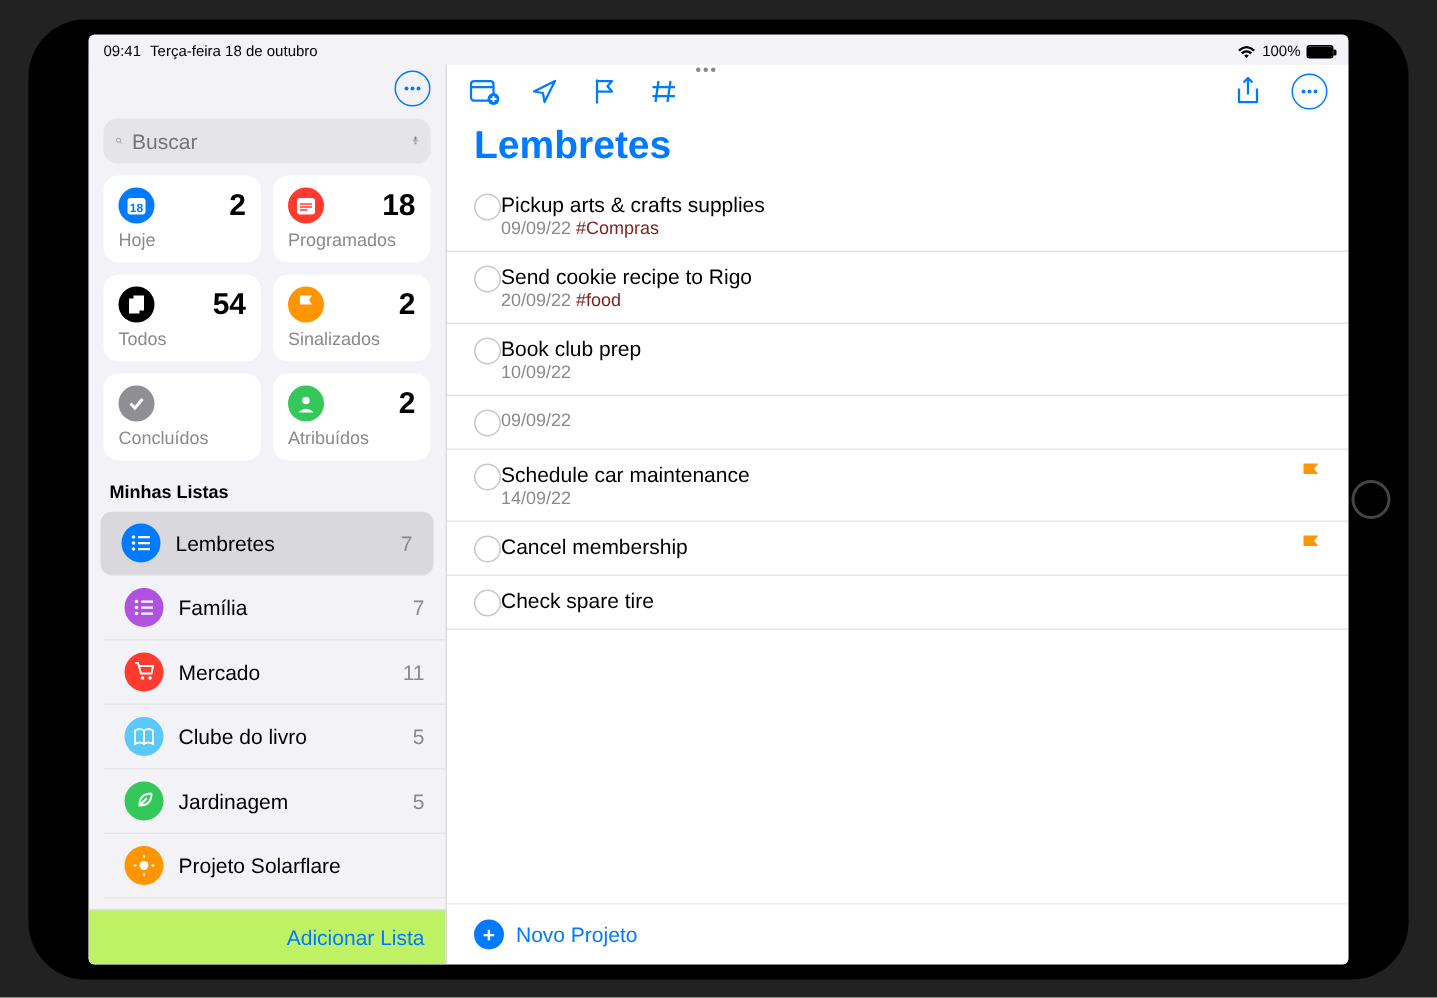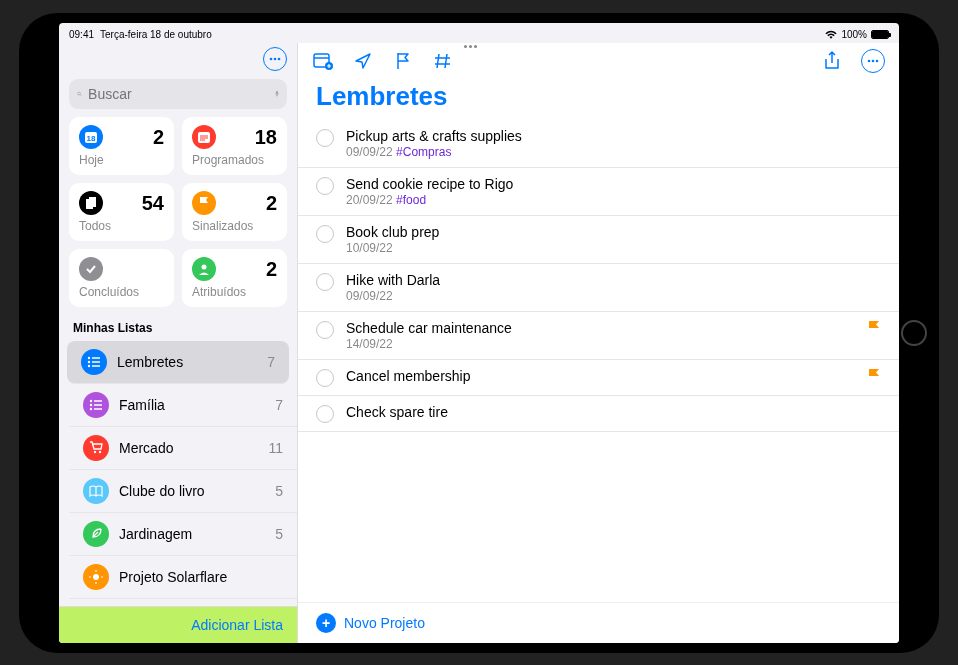--- a/index.html
+++ b/index.html
@@ -55,26 +55,26 @@
 .sidebar-bottom { padding: 10px 14px; display: flex; justify-content: flex-end; border-top: 0.5px solid #ddd; background: #bef264; }
 .add-list-btn { color: #007aff; font-size: 14px; font-weight: 500; }
 
 .content { flex: 1; background: #fff; display: flex; flex-direction: column; }
 .toolbar { display: flex; justify-content: space-between; padding: 6px 14px; align-items: center; }
 .toolbar .tb-left, .toolbar .tb-right { display: flex; gap: 18px; align-items: center; }
 .tb-btn { color: #007aff; width: 22px; height: 22px; display: flex; align-items: center; justify-content: center; }
 .content-title { font-size: 26px; font-weight: 700; color: #007aff; padding: 2px 18px 8px; }
 
 .reminders { flex: 1; overflow: auto; }
-.reminder { display: flex; align-items: flex-start; padding: 8px 18px; border-bottom: 0.5px solid #e5e5ea; gap: 12px; }
+.reminder { display: flex; align-items: flex-start; padding: 8px 18px; border-bottom: 0.5px solid #e5e5ea; }
 .reminder .check { width: 18px; height: 18px; border: 1.5px solid #c7c7cc; border-radius: 50%; flex-shrink: 0; margin-top: 1px; }
 .reminder .body { flex: 1; }
 .reminder .title { font-size: 14px; color: #000; }
 .reminder .sub { font-size: 12px; color: #8a8a8e; margin-top: 1px; }
-.reminder .sub .tag { color: #6d28d9; }
+.reminder .sub .tag { color: #7f1d1d; }
 .reminder .flag { color: #ff9500; font-size: 14px; }
 
 .content-bottom { padding: 10px 18px; display: flex; align-items: center; gap: 8px; border-top: 0.5px solid #eee; }
 .plus-circle { width: 20px; height: 20px; background: #007aff; border-radius: 50%; color: #fff; display: flex; align-items: center; justify-content: center; font-size: 14px; font-weight: bold; }
 .new-reminder { color: #007aff; font-size: 14px; font-weight: 500; }
 
 svg { display: block; }
 </style>
 </head>
 <body>
@@ -344,21 +344,20 @@
             <div class="reminder">
     <div class="check"></div>
     <div class="body">
       <div class="title">Book club prep</div>
       <div class="sub">10/09/22</div>
     </div>
     </div>
             <div class="reminder">
     <div class="check"></div>
     <div class="body">
-      <div class="title">Hike with Darla</div>
       <div class="sub">09/09/22</div>
     </div>
     </div>
             <div class="reminder">
     <div class="check"></div>
     <div class="body">
       <div class="title">Schedule car maintenance</div>
       <div class="sub">14/09/22</div>
     </div>
     <div class="flag">

